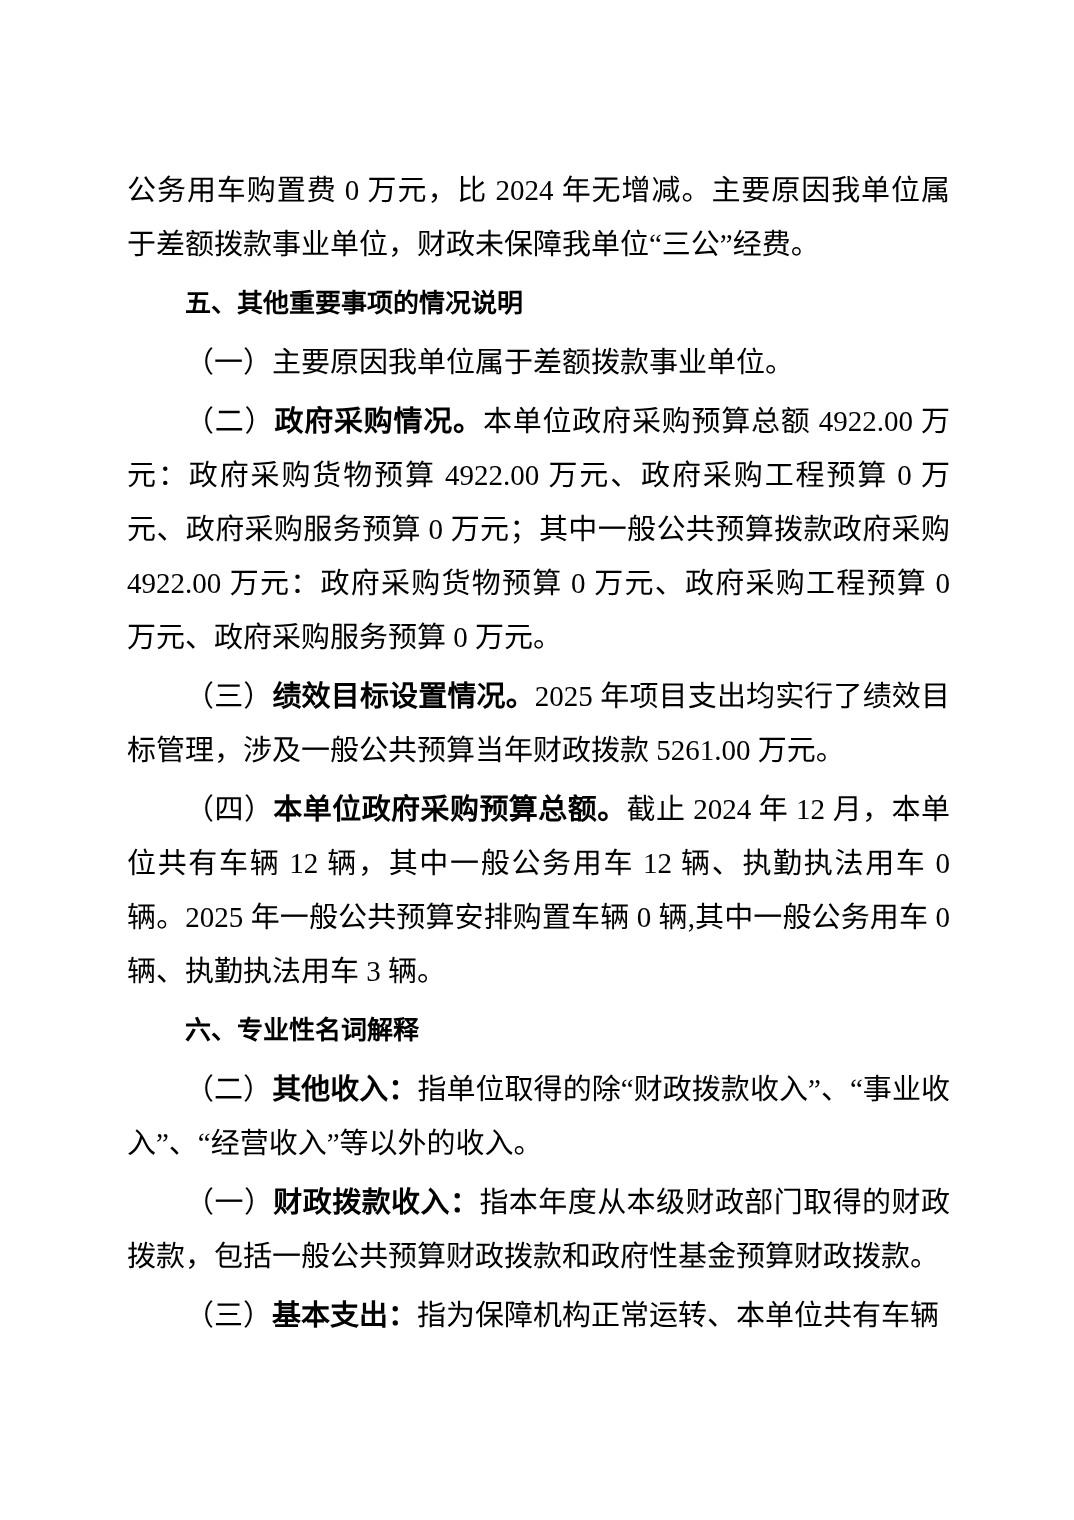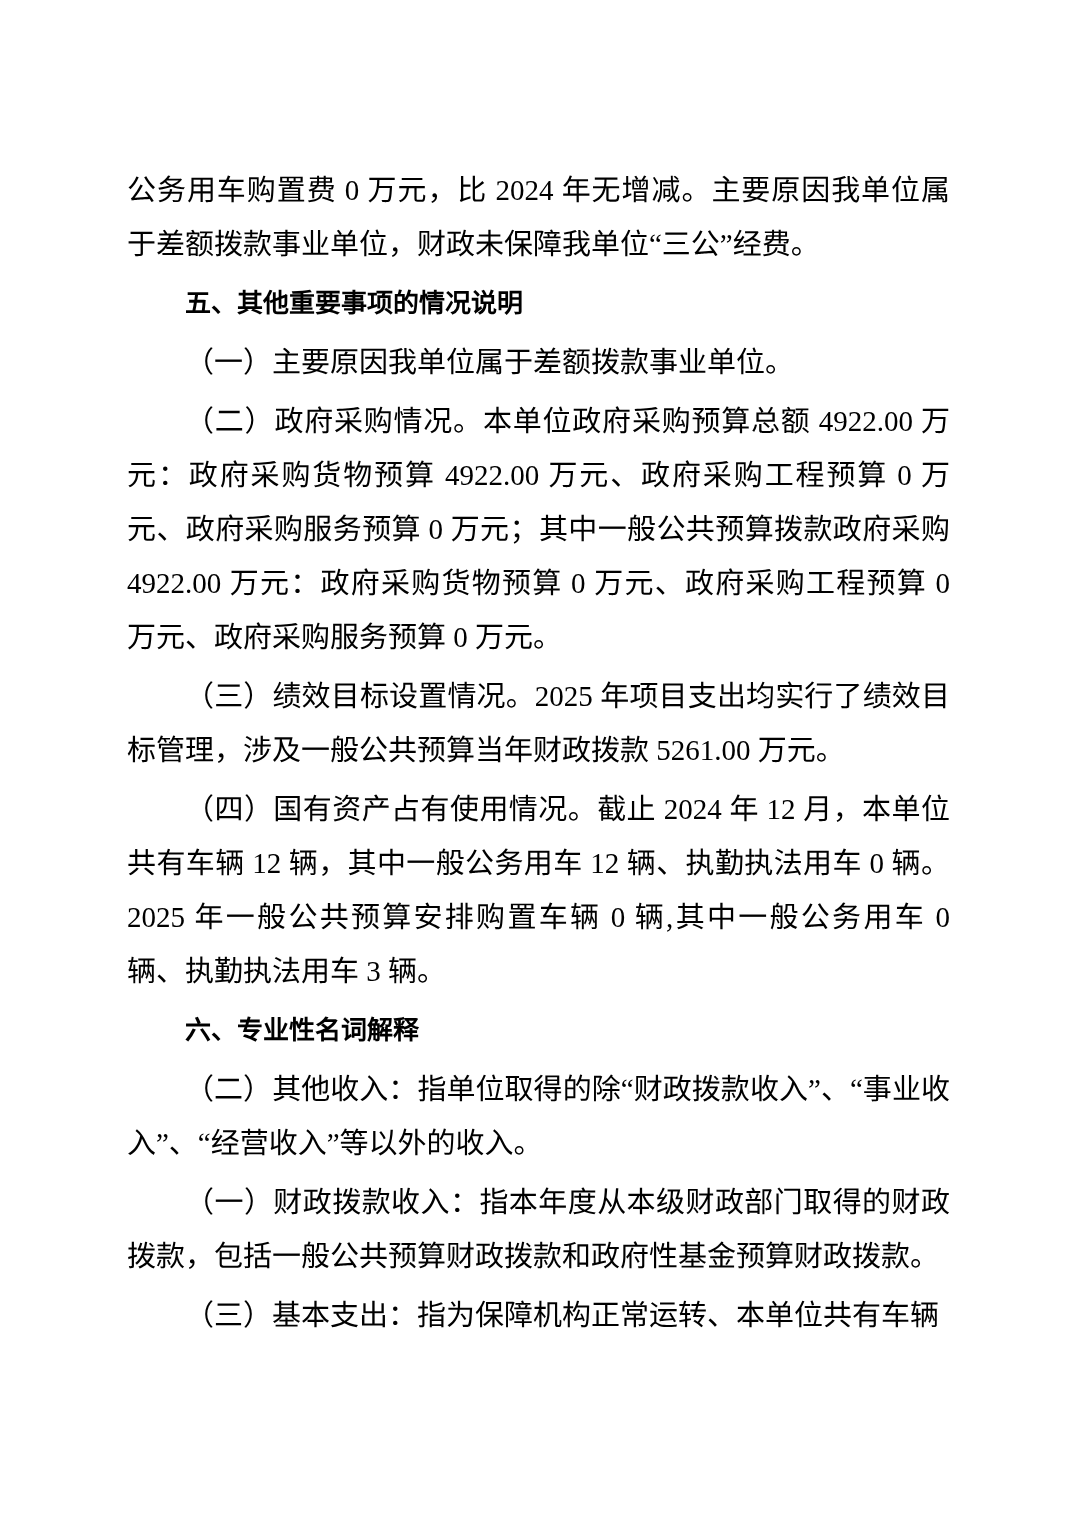--- a/index.html
+++ b/index.html
@@ -27,21 +27,21 @@
     text-align-last: left;
   }
   .para {
     margin: 0 0 5px 0;
     text-indent: 0;
   }
   .para.indent {
     text-indent: 58px;
   }
   .term {
-    font-weight: normal;
+    font-weight: bold;
   }
   .heading {
     font-family: "Liberation Sans", "DejaVu Sans", sans-serif;
     font-weight: bold;
     font-size: 26px;
     line-height: 54px;
     margin: 2px 0 5px 0;
     text-indent: 58px;
   }
 </style>
@@ -54,21 +54,21 @@
     <p class="para"><span>公务用车购置费 0 万元，比 2024 年无增减。主要原因我单位属于差额拨款事业单位，财政未保障我单位“三公”经费。</span></p>
 
     <h2 class="heading">五、其他重要事项的情况说明</h2>
 
     <p class="para indent"><span>（一）</span><span class="term"></span><span>主要原因我单位属于差额拨款事业单位。</span></p>
 
     <p class="para indent"><span>（二）</span><span class="term">政府采购情况。</span><span>本单位政府采购预算总额 4922.00 万元：政府采购货物预算 4922.00 万元、政府采购工程预算 0 万元、政府采购服务预算 0 万元；其中一般公共预算拨款政府采购 4922.00 万元：政府采购货物预算 0 万元、政府采购工程预算 0 万元、政府采购服务预算 0 万元。</span></p>
 
     <p class="para indent"><span>（三）</span><span class="term">绩效目标设置情况。</span><span>2025 年项目支出均实行了绩效目标管理，涉及一般公共预算当年财政拨款 5261.00 万元。</span></p>
 
-    <p class="para indent"><span>（四）</span><span class="term">国有资产占有使用情况。</span><span>截止 2024 年 12 月，本单位共有车辆 12 辆，其中一般公务用车 12 辆、执勤执法用车 0 辆。2025 年一般公共预算安排购置车辆 0 辆,其中一般公务用车 0 辆、执勤执法用车 3 辆。</span></p>
+    <p class="para indent"><span>（四）</span><span class="term">本单位政府采购预算总额。</span><span>截止 2024 年 12 月，本单位共有车辆 12 辆，其中一般公务用车 12 辆、执勤执法用车 0 辆。2025 年一般公共预算安排购置车辆 0 辆,其中一般公务用车 0 辆、执勤执法用车 3 辆。</span></p>
 
     <h2 class="heading">六、专业性名词解释</h2>
 
     <p class="para indent"><span>（二）</span><span class="term">其他收入：</span><span>指单位取得的除“财政拨款收入”、“事业收入”、“经营收入”等以外的收入。</span></p>
 
     <p class="para indent"><span>（一）</span><span class="term">财政拨款收入：</span><span>指本年度从本级财政部门取得的财政拨款，包括一般公共预算财政拨款和政府性基金预算财政拨款。</span></p>
 
     <p class="para indent"><span>（三）</span><span class="term">基本支出：</span><span>指为保障机构正常运转、本单位共有车辆</span></p>
 
   </div>

